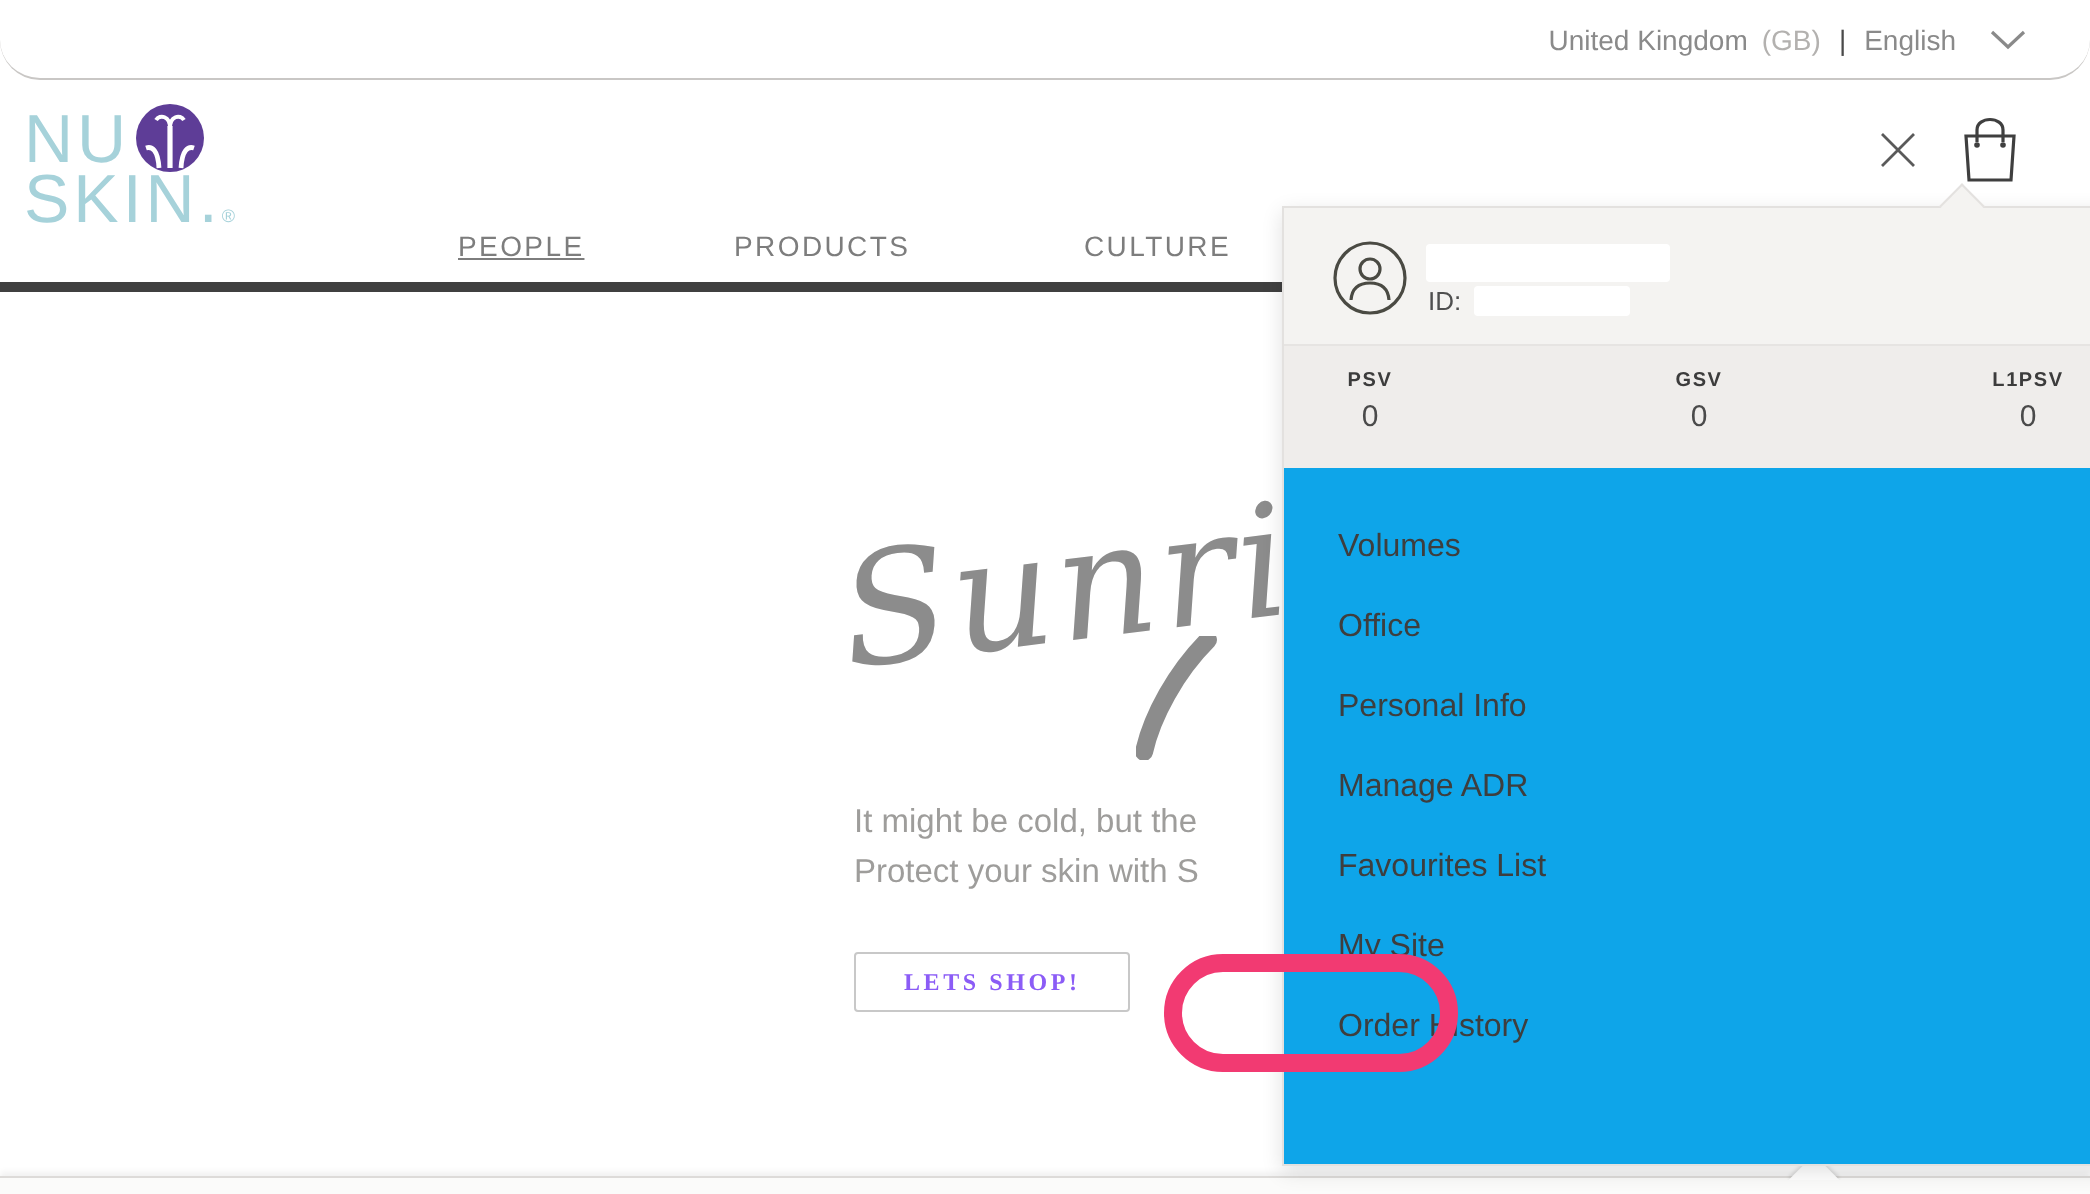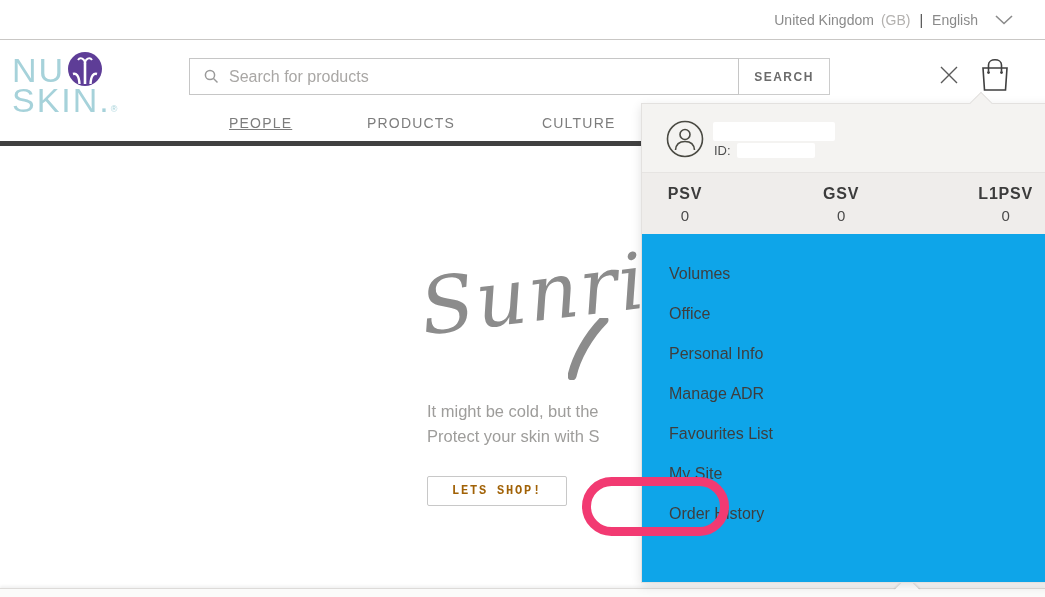--- a/index.html
+++ b/index.html
@@ -8,21 +8,21 @@
     font-family: "Liberation Sans", sans-serif;
     width: 1045px; height: 597px;
     position: relative; overflow: hidden;
     color: #3e3e3e;
   }
   .page { position: absolute; inset: 0; width: 1045px; height: 597px; }
 
   
   .top-bar {
     position: absolute; top: 0; left: 0; width: 1045px; height: 40px;
-    background: #ffffff; border-bottom: 1px solid #c9c7c5;
+    background: #ffffff; border-bottom: 1px solid #c9c7c5; border-radius: 20px;
   }
   .locale {
     position: absolute; right: 32px; top: 0; height: 40px;
     display: flex; align-items: center; gap: 7px;
     font-size: 14px; color: #8a8a8a; cursor: pointer;
   }
   .locale .code { color: #b3b1af; }
   .locale .sep { color: #4a4a4a; font-weight: 400; padding: 0 2px; }
   .locale .chev { margin-left: 10px; display: flex; align-items: center; }
 
@@ -87,22 +87,22 @@
   .script-tail {
     position: absolute; left: 568px; top: 318px;
   }
   .hero-copy {
     position: absolute; left: 427px; top: 399px; width: 420px;
     font-size: 16.5px; line-height: 25px; color: #9e9d9b;
   }
   .hero-cta {
     position: absolute; left: 427px; top: 476px; height: 30px; padding: 0 24px;
     background: #fff; border: 1px solid #c8c8c8; border-radius: 2px;
-    font-family: Liberation Mono, monospace;
-    font-size: 12px; font-weight: 700; letter-spacing: 1.8px; color: #a16207;
+    font-family: Liberation Serif, serif;
+    font-size: 12px; font-weight: 700; letter-spacing: 1.8px; color: #8b5cf6;
     cursor: pointer;
   }
 
   
   .bottom-edge {
     position: absolute; left: 0; top: 588px; width: 1045px; height: 9px;
     background: #fbfbfa; border-top: 1px solid #dddbd9;
     box-shadow: 0 -2px 3px rgba(0,0,0,0.06);
   }
   .bottom-notch {
@@ -142,21 +142,21 @@
   .id-redaction {
     width: 78px; height: 15px; background: #ffffff; border-radius: 2px;
     margin-left: 6px;
   }
   .stats {
     width: 100%; height: 62px; background: #efedeb;
     border-top: 1px solid #e6e4e2;
     display: flex; justify-content: space-between; padding: 12px 24px 0 24px;
   }
   .stat { text-align: center; min-width: 38px; }
-  .stat .lbl { font-size: 16px; font-weight: 700; letter-spacing: 0.8px; color: #3c3c3c; }
+  .stat .lbl { font-size: 10px; font-weight: 700; letter-spacing: 0.8px; color: #3c3c3c; }
   .stat .val { font-size: 15px; color: #4a4a4a; margin-top: 4px; }
 
   .menu { padding-top: 20px; }
   .menu-item {
     height: 40px; display: flex; align-items: center; padding-left: 27px;
     font-size: 16px; color: #3e3e3e; cursor: pointer; background: transparent;
   }
 
   
   .annotation {
@@ -197,32 +197,20 @@
             <path d="M18 13 C 18 7, 13 6, 11 9" stroke="#fff" stroke-width="2" fill="none"></path>
             <path d="M18 13 C 18 7, 23 6, 25 9" stroke="#fff" stroke-width="2" fill="none"></path>
             <path d="M12.5 33 C 12 24, 9 22, 6 23" stroke="#fff" stroke-width="2.4" fill="none"></path>
             <path d="M23.5 33 C 24 24, 27 22, 30 23" stroke="#fff" stroke-width="2.4" fill="none"></path>
           </svg>
         </span>
       </div>
       <span class="skin"><span>SKIN.</span><span class="reg">®</span></span>
     </div>
 
-    <div class="search-wrap">
-      <div class="search-box">
-        <span>
-          <svg width="15" height="15" viewBox="0 0 15 15">
-              <circle cx="6" cy="6" r="4.6" fill="none" stroke="#9a9a9a" stroke-width="1.5"></circle>
-              <path d="M9.5 9.5 L13.5 13.5" stroke="#9a9a9a" stroke-width="1.5"></path>
-            </svg>
-        </span>
-        <input type="text" value="" placeholder="Search for products" style="">
-      </div>
-      <button class="search-btn">SEARCH</button>
-    </div>
 
     <div class="nav">
       <span class="nav-item n0">PEOPLE</span>
       <span class="nav-item n1">PRODUCTS</span>
       <span class="nav-item n2">CULTURE</span>
     </div>
 
     <span class="close-icon">
       <svg width="22" height="22" viewBox="0 0 22 22">
           <path d="M3 3 L19 19 M19 3 L3 19" stroke="#5a5a5a" stroke-width="1.4"></path>

